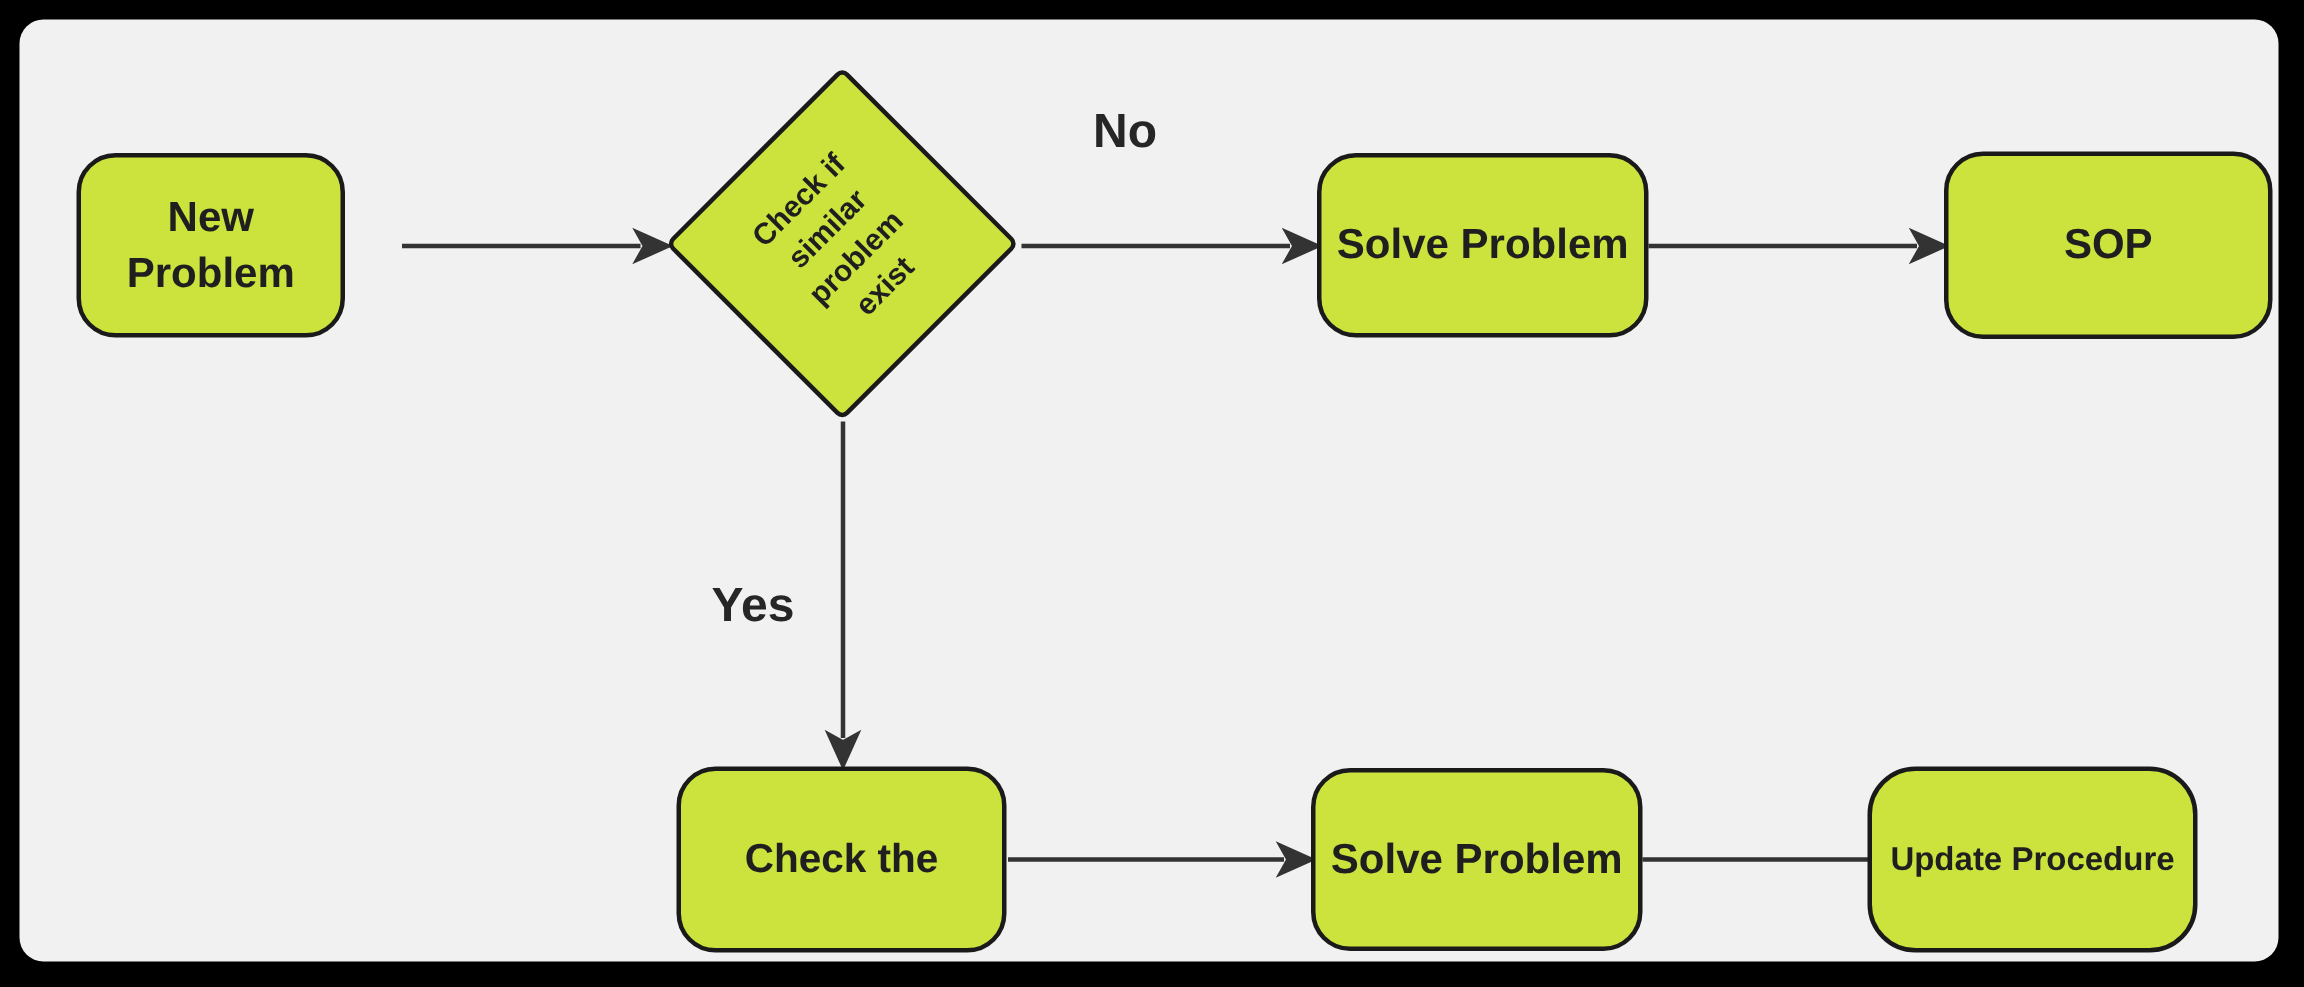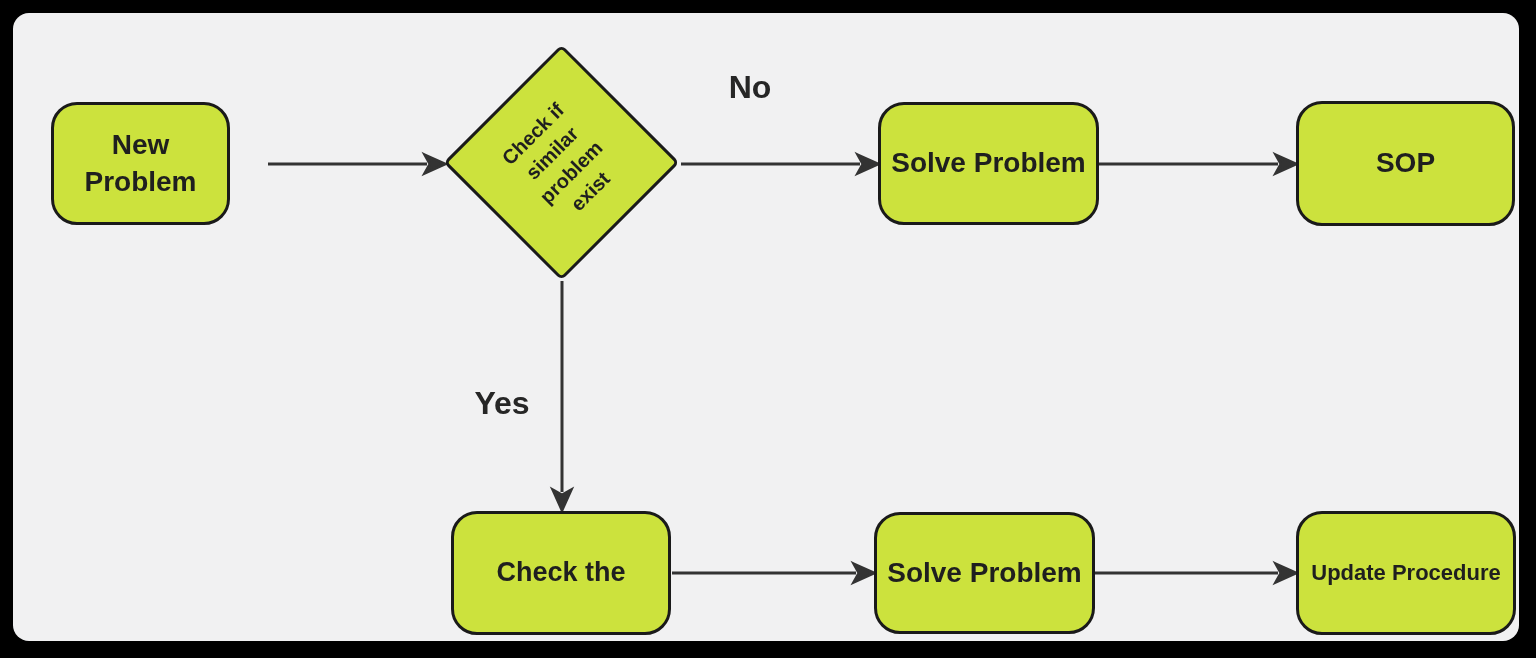--- a/index.html
+++ b/index.html
@@ -145,21 +145,21 @@
         <div>Check the</div>
       </div>
     </div>
 
     <div class="node fs28" style="left:861px;top:499px;width:221px;height:122px;">
       <div class="node-label">
         <div>Solve Problem</div>
       </div>
     </div>
 
-    <div class="node fs22" style="left:1283px;top:498px;width:220px;height:124px;">
+    <div class="node fs22" style="left:1232px;top:498px;width:220px;height:124px;border-radius:32px;">
       <div class="node-label">
         <div>Update Procedure</div>
       </div>
     </div>
 
     <div class="edge-label edge-label-no">No</div>
     <div class="edge-label edge-label-yes">Yes</div>
 
   </div>
 </div>

